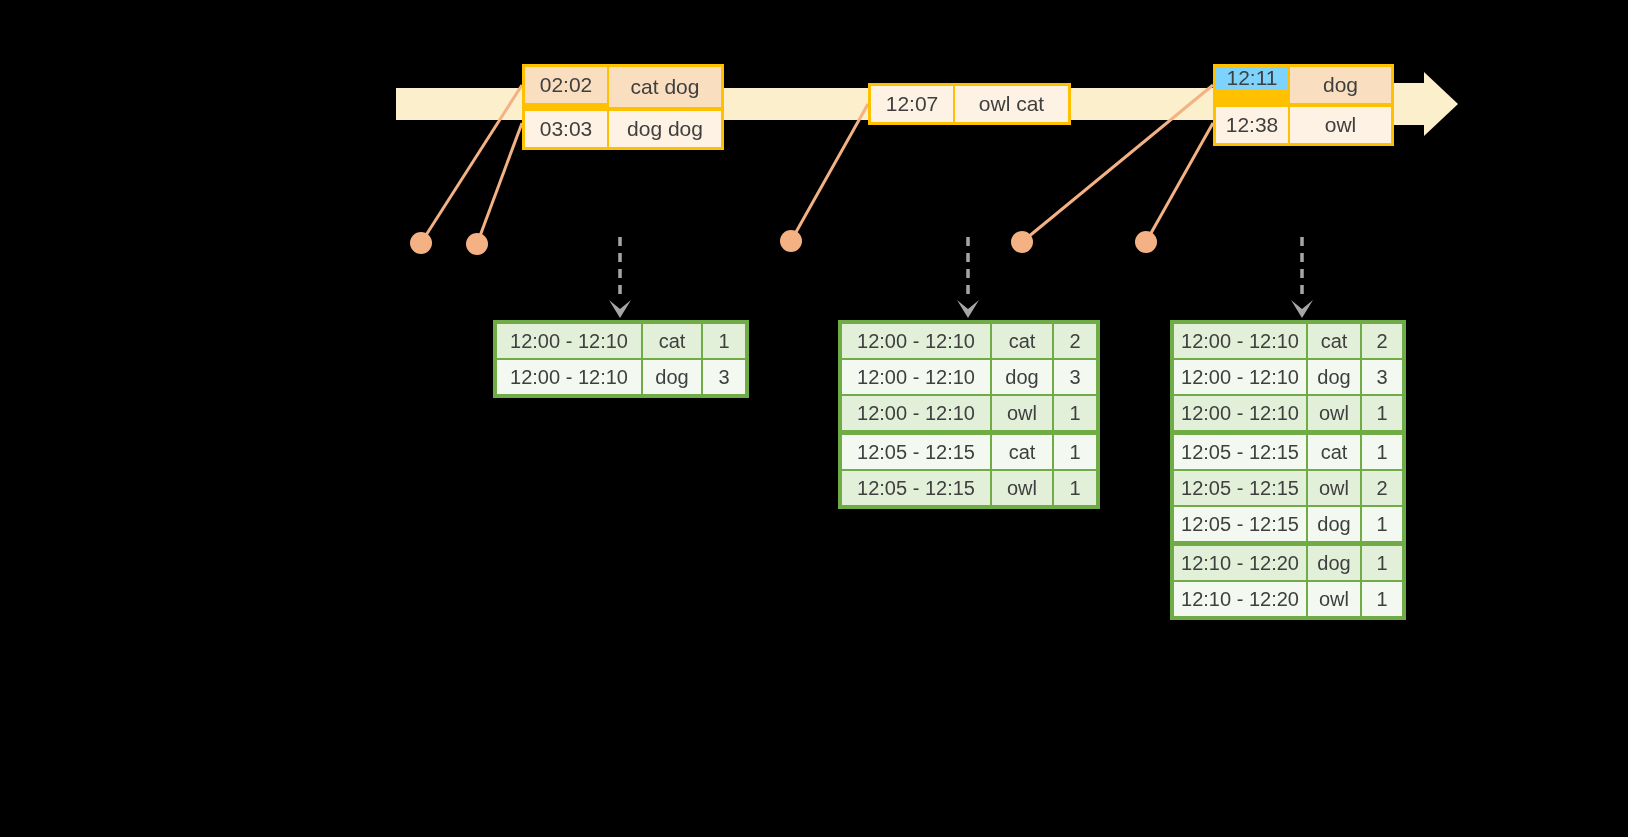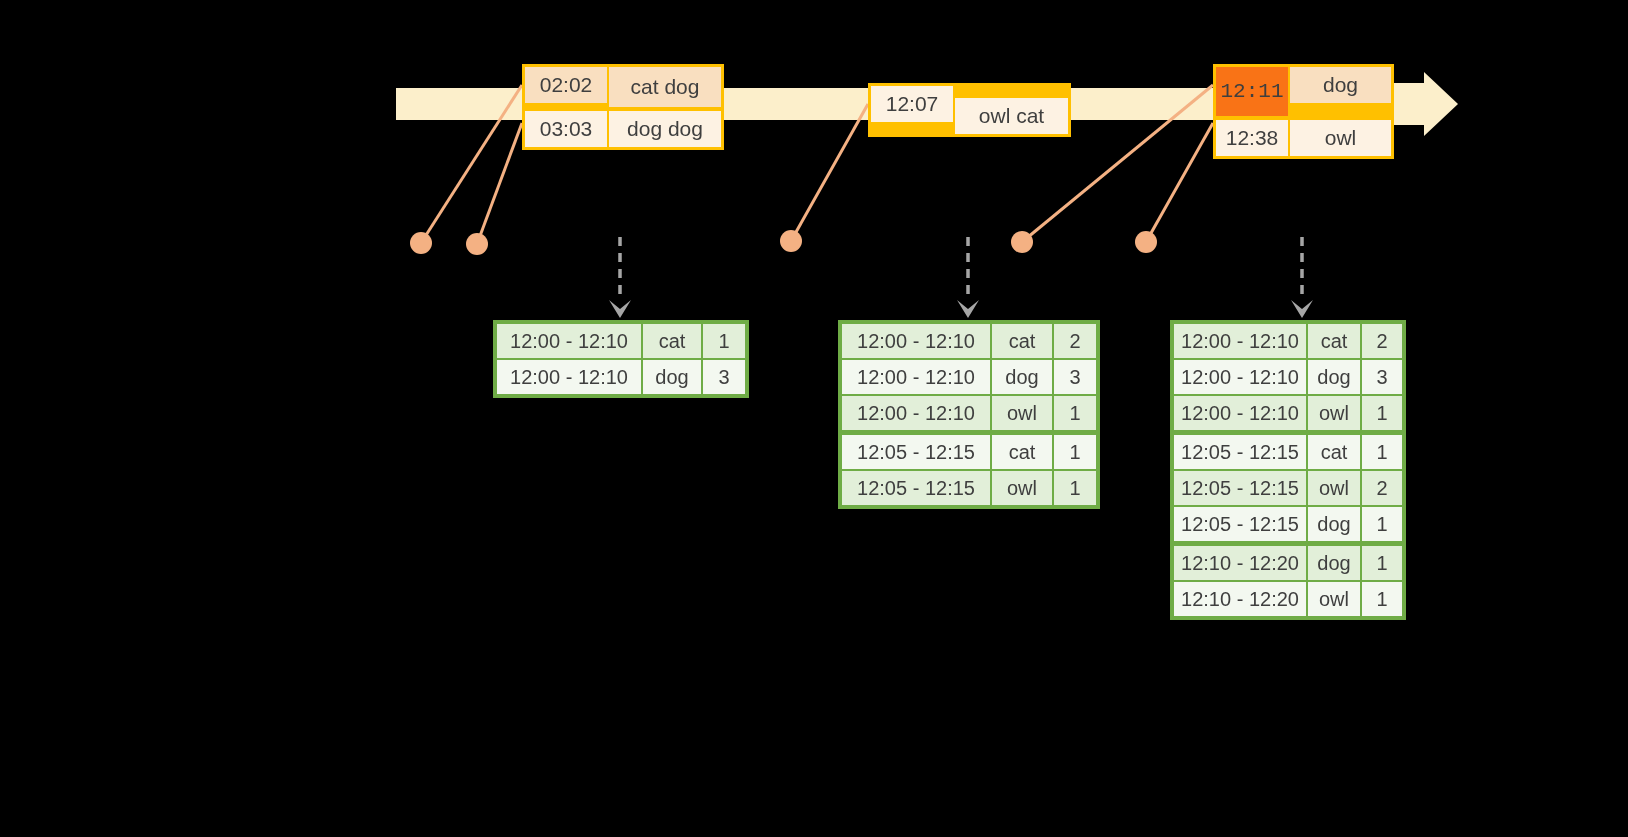--- a/index.html
+++ b/index.html
@@ -71,26 +71,26 @@
         <div class="cell" style="height: 40px; background: rgb(249, 223, 192);">cat dog</div>
       </div>
       <div class="trow" style="grid-template-columns: 82px 112px; margin-top: 2px;">
         <div class="cell" style="height: 36px; background: rgb(253, 242, 227);">03:03</div>
         <div class="cell" style="height: 36px; background: rgb(253, 242, 227);">dog dog</div>
       </div>
     </div>
   <div class="etable" id="et1" style="left: 868px; top: 83px; background: rgb(255, 192, 0);">
       <div class="trow" style="grid-template-columns: 82px 113px;">
         <div class="cell" style="height: 36px; background: rgb(253, 242, 227);">12:07</div>
-        <div class="cell" style="height: 36px; background: rgb(253, 242, 227); margin-top: 12px;">owl cat</div>
+        <div class="cell" style="height: 36px; background: rgb(253, 242, 227);">owl cat</div>
       </div>
     </div>
   <div class="etable" id="et2" style="left: 1213px; top: 64px; background: rgb(255, 192, 0);">
       <div class="trow" style="grid-template-columns: 72px 101px;">
-        <div class="cell" style="height: 49px; background: #f97316; font-family: Liberation Mono, monospace;">12:11</div>
+        <div class="cell" style="height: 22px; background: #7dd3fc;">12:11</div>
         <div class="cell" style="height: 36px; background: rgb(249, 223, 192);">dog</div>
       </div>
       <div class="trow" style="grid-template-columns: 72px 101px; margin-top: 2px;">
         <div class="cell" style="height: 36px; background: rgb(253, 242, 227);">12:38</div>
         <div class="cell" style="height: 36px; background: rgb(253, 242, 227);">owl</div>
       </div>
     </div>
 
   <div class="rtable" id="rt0" style="left: 493px; top: 320px; background: rgb(111, 172, 70);">
       <div class="trow" style="grid-template-columns: 144px 58px 42px;">

